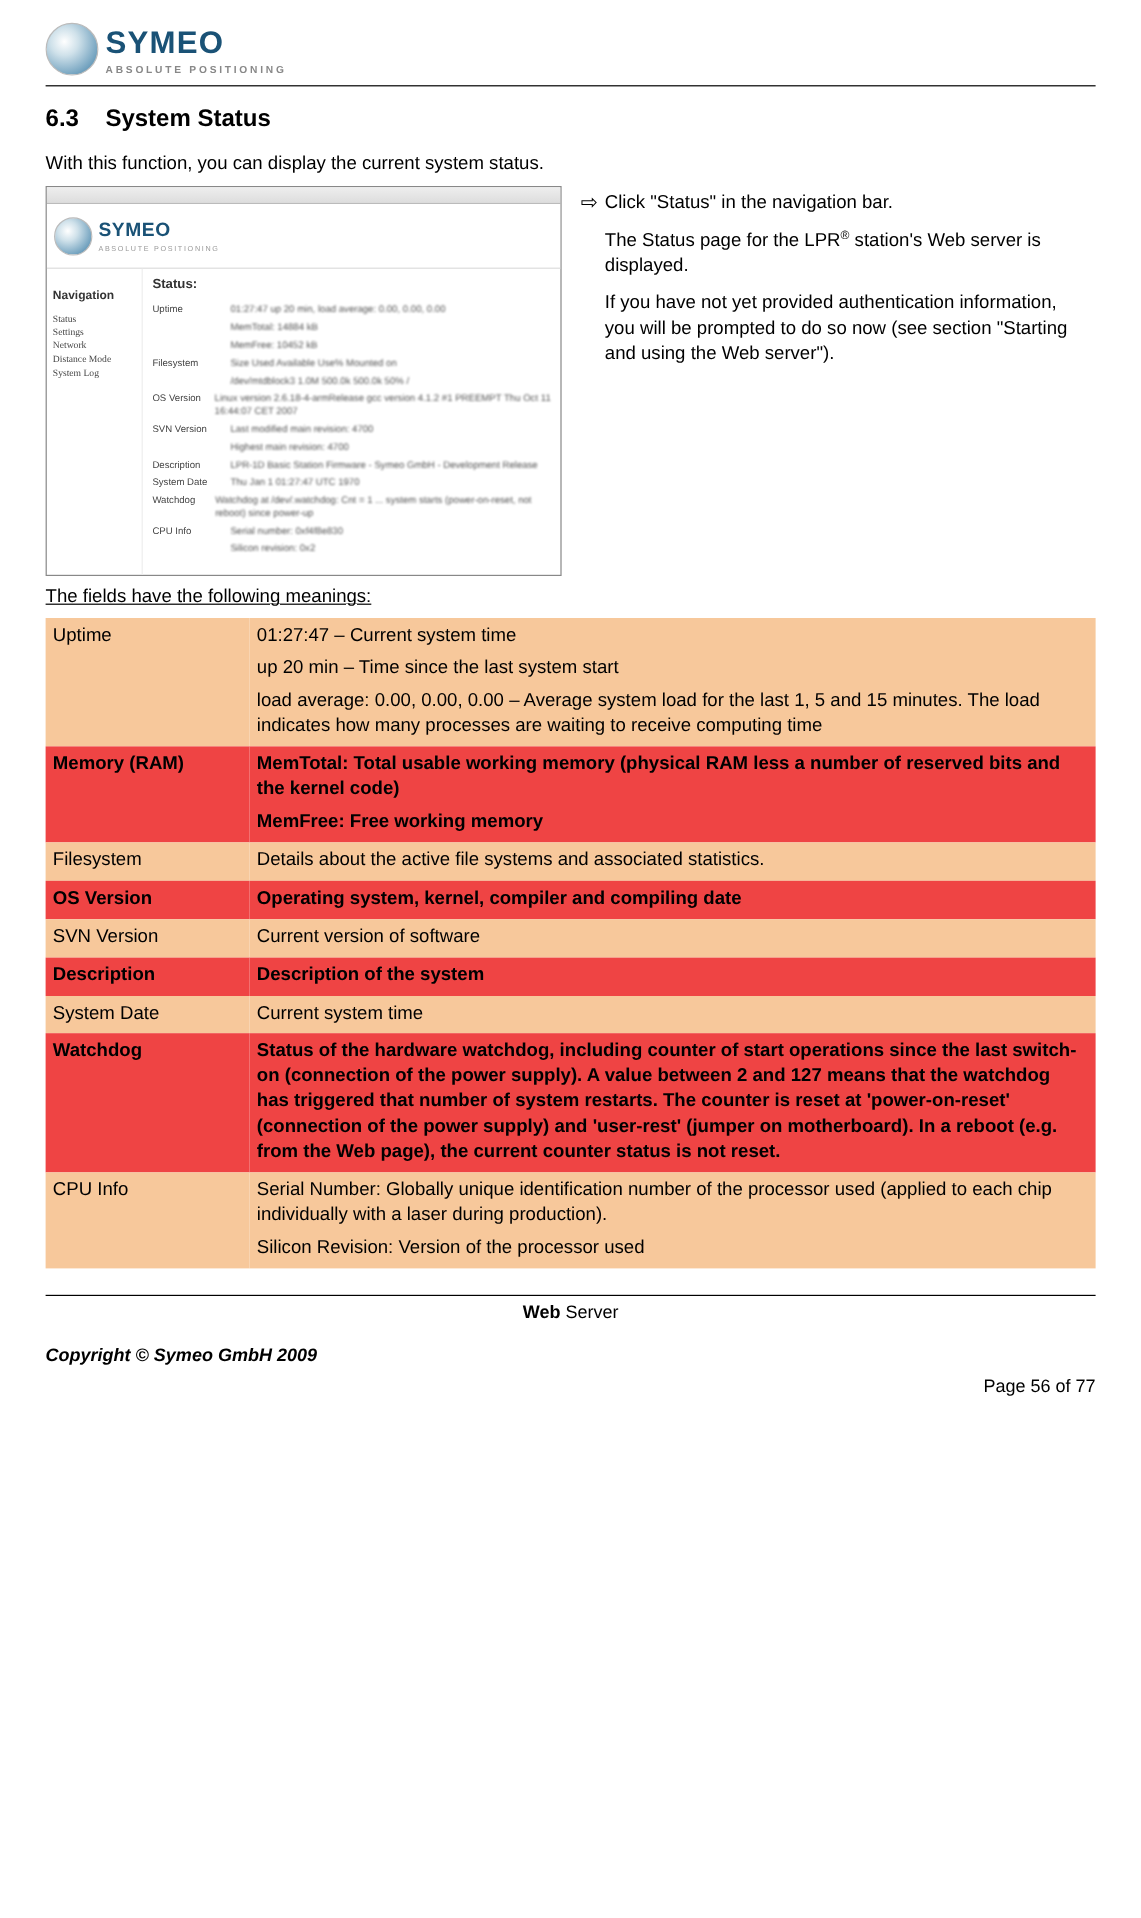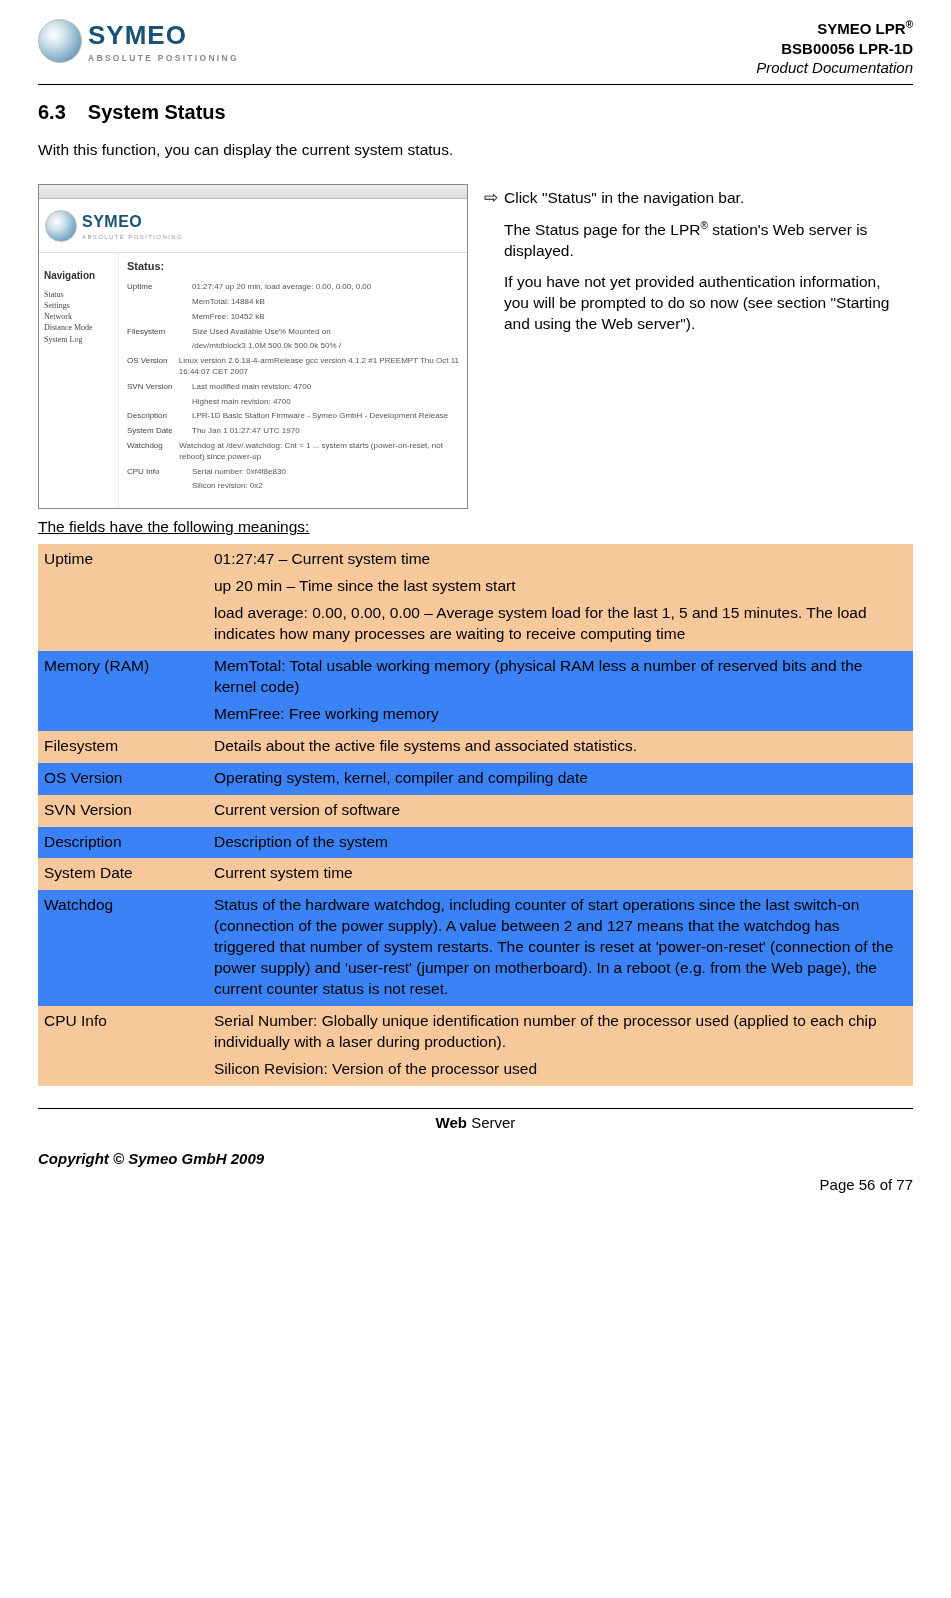--- a/index.html
+++ b/index.html
@@ -30,21 +30,21 @@
   .logo-text { display: flex; flex-direction: column; }
   .logo-name { font-size: 26px; font-weight: bold; color: #1a5276; letter-spacing: 1px; }
   .logo-tag { font-size: 8.5px; letter-spacing: 2.3px; color: #888; font-weight: bold; }
   .header-right { text-align: right; font-size: 15px; line-height: 1.3; }
   .header-right .prod1 { font-weight: bold; }
   .header-right .prod1 sup { font-size: 10px; }
   .header-right .prod2 { font-weight: bold; }
   .header-right .prod3 { font-style: italic; }
   h2.section-heading { font-size: 20px; font-weight: bold; margin: 12px 0 14px 0; }
   h2.section-heading .num { display: inline-block; margin-right: 22px; }
-  .intro { margin-bottom: 24px; }
+  .intro { margin-bottom: 8px; }
   .figure-row { display: flex; gap: 10px; align-items: flex-start; margin-bottom: 8px; }
   .figure {
     width: 430px; height: 325px;
     border: 1px solid #888;
     background: #fff;
     position: relative;
     font-size: 8px;
     overflow: hidden;
   }
   .fig-browser-bar { height: 14px; background: linear-gradient(#eee,#ddd); border-bottom: 1px solid #bbb; }
@@ -65,43 +65,38 @@
   .instr-item { display: flex; margin-bottom: 8px; }
   .instr-arrow { width: 26px; flex-shrink: 0; font-size: 17px; line-height: 1.2; text-align: center; }
   .instr-text p { margin-bottom: 10px; }
   .fields-intro { margin: 6px 0 6px 0; text-decoration: underline; }
   table.field-table { width: 100%; border-collapse: collapse; font-size: 15.5px; table-layout: fixed; }
   table.field-table td { padding: 5px 8px 6px 6px; vertical-align: top; }
   table.field-table td:first-child { width: 170px; }
   table.field-table td p { margin-bottom: 6px; }
   table.field-table td p:last-child { margin-bottom: 0; }
   tr.odd { background: #f7c89b; }
-  tr.even { background: #3b82f6; }
+  tr.even { background: #ef4444; font-weight: bold; }
   sup { font-size: 0.65em; }
   .footer-sep { border-top: 1px solid #000; margin-top: 22px; }
   .footer-section { text-align: center; font-size: 15px; margin-top: 4px; }
   .footer-section b { font-weight: bold; }
   .copyright { font-weight: bold; font-size: 15px; margin-top: 16px; font-style: italic; }
   .page-num { text-align: right; font-size: 15px; margin-top: 6px; }
 </style>
 </head>
 <body>
 
 <div class="header-row">
   <div class="logo-block">
     <div class="logo-globe"></div>
     <div class="logo-text">
       <div class="logo-name">SYMEO</div>
       <div class="logo-tag">ABSOLUTE POSITIONING</div>
     </div>
-  </div>
-  <div class="header-right">
-    <div class="prod1"><span>SYMEO LPR</span><sup>®</sup></div>
-    <div class="prod2">BSB00056 LPR-1D</div>
-    <div class="prod3">Product Documentation</div>
   </div>
 </div>
 
 <h2 class="section-heading">
   <span class="num">6.3</span><span>System Status</span>
 </h2>
 
 <p class="intro">With this function, you can display the current system status.</p>
 
 <div class="figure-row">

